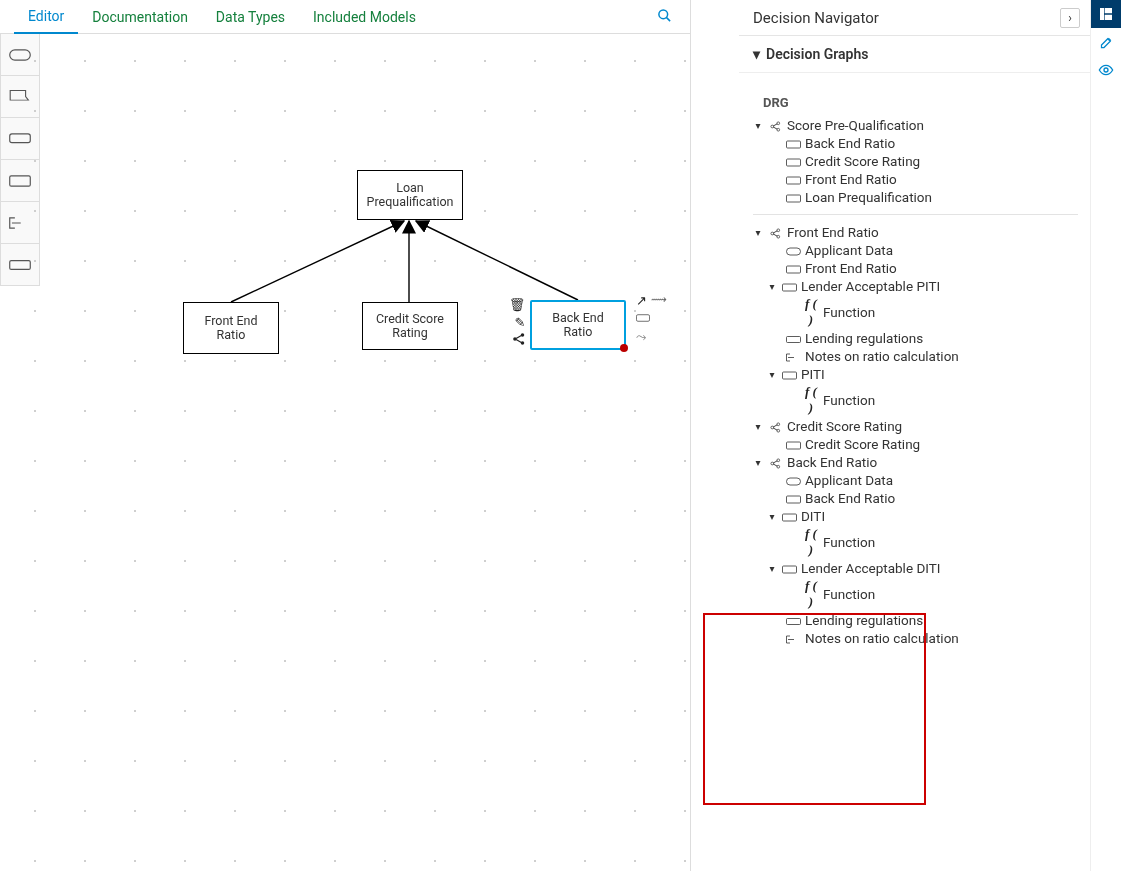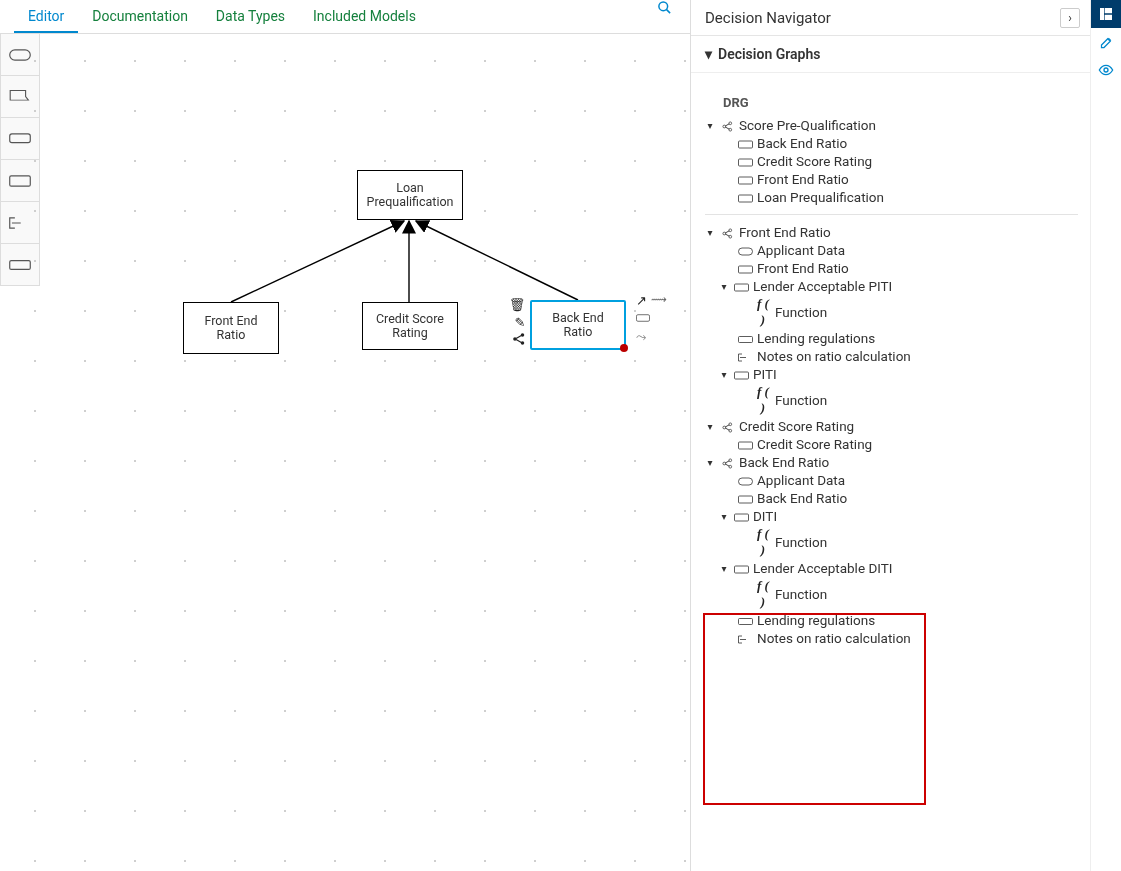--- a/index.html
+++ b/index.html
@@ -9,20 +9,21 @@
     color: #333;
     background: #fff;
     width: 1121px;
     height: 871px;
     overflow: hidden;
     position: relative;
   }
   
   .tab-bar {
     display: flex;
+    align-items: center;
     height: 34px;
     border-bottom: 1px solid #ddd;
     width: 690px;
     position: absolute;
     left: 0;
     top: 0;
     padding-left: 14px;
   }
   .tab {
     padding: 8px 14px;
@@ -128,20 +129,21 @@
   
   .right-panel {
     position: absolute;
     left: 690px;
     top: 0;
     width: 400px;
     height: 871px;
     border-left: 1px solid #ddd;
     display: flex;
     flex-direction: column;
+    padding-left: 48px;
   }
   .rp-header {
     display: flex;
     align-items: center;
     height: 36px;
     padding: 0 10px 0 14px;
     border-bottom: 1px solid #e5e5e5;
     font-size: 15px;
   }
   .rp-header .chev-btn {
@@ -162,21 +164,21 @@
     align-items: center;
     gap: 6px;
   }
   .rp-body {
     flex: 1;
     overflow: auto;
     padding: 14px 8px 20px 10px;
     font-size: 13.5px;
   }
   .group-title {
-    margin: 8px 0 6px 22px;
+    margin: 8px 0 6px 14px;
     font-weight: bold;
     color: #555;
     font-size: 13px;
   }
   .row-item {
     display: flex;
     align-items: center;
     gap: 4px;
     cursor: pointer;
     padding: 1px 0;

